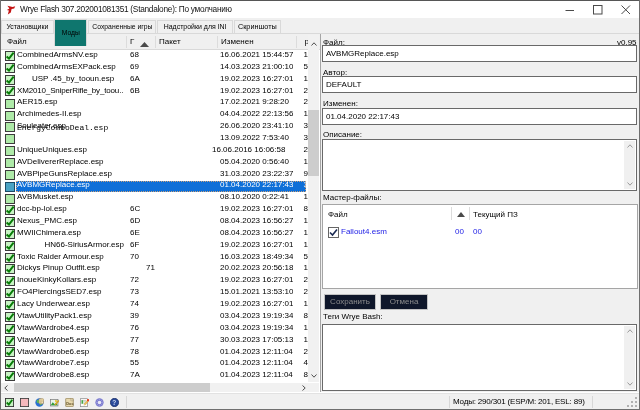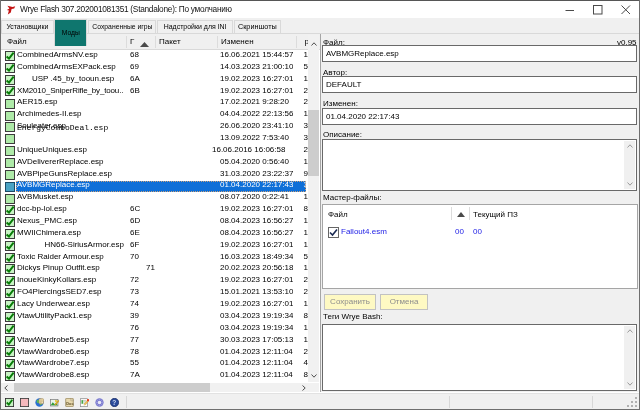--- a/index.html
+++ b/index.html
@@ -21,21 +21,21 @@
 .cb.selbox{background:#4aa3c4;border-color:#1c4a66}
 .selrow{position:absolute;left:16px;width:290px;height:11.9px;background:#0e6fd8;outline:1px dotted #caa27c;outline-offset:-1px}
 .sb{position:absolute;background:#f1f1f1}
 .sbthumb{position:absolute;background:#cdcdcd}
 #rp{position:absolute;left:321px;top:34px;width:318px;height:358px;background:#f0f0f0}
 #rpline{position:absolute;left:320px;top:34px;width:1px;height:358px;background:#a5a5a5}
 .inp{position:absolute;background:#fff;border:1px solid #696969;font-size:8px;line-height:15px;padding-left:3px;white-space:nowrap}
 .ta{position:absolute;background:#fff;border:1px solid #696969}
 .tasb{position:absolute;right:1px;top:1px;bottom:1px;width:11px;background:#f0f0f0}
 .mtr{position:absolute;font-size:8px;white-space:nowrap}
-.btn{position:absolute;height:16px;background:#fef9c3;border:1px solid #c2c2c2;color:#8d8d8d;font-size:8px;text-align:center;line-height:14px}
+.btn{position:absolute;height:16px;background:#0f172a;border:1px solid #c2c2c2;color:#8d8d8d;font-size:8px;text-align:center;line-height:14px}
 #sbar{position:absolute;left:1px;top:393px;width:638px;height:16px;background:#f0f0f0;border-top:1px solid #e2e2e2}
 .sbic{position:absolute;top:4px}
 .sbsep{position:absolute;top:2px;width:1px;height:12px;background:#d7d7d7}
 .edge{position:absolute;background:#6f6f6f}
 </style></head><body>
 <svg style="position:absolute;left:5px;top:4px" width="11" height="11" viewBox="0 0 11 11">
   <path d="M2.4 1.8 L7.6 3.0 L10.2 2.2 L9.2 4.6 L6.6 4.9 L5.8 8.6 L2.8 10.6 L3.9 6.6 L1.9 5.9 L4.4 4.4 Z" fill="#c41414"></path>
 </svg>
 <div id="title-txt">Wrye Flash 307.202001081351 (Standalone): По умолчанию</div>
 <svg style="position:absolute;left:564px;top:4px" width="12" height="12" viewBox="0 0 12 12">
@@ -144,21 +144,21 @@
 <div class="rt" style="left:17px;top:167.55px;width:107px;">AVBPipeGunsReplace.esp</div>
 <div class="rt" style="left:220px;top:167.55px;">31.03.2020 23:22:37</div>
 <div class="rt" style="left:296px;top:167.55px;width:12px;text-align:right;">9</div>
 <div class="selrow" style="top:180.52px"></div>
 <div class="cb selbox" style="left:5px;top:181.72px"></div>
 <div class="rt" style="left:17px;top:179.42px;width:107px;color:#fff">AVBMGReplace.esp</div>
 <div class="rt" style="left:220px;top:179.42px;color:#fff">01.04.2020 22:17:43</div>
 <div class="rt" style="left:296px;top:179.42px;width:12px;text-align:right;color:#fff">3</div>
 <div class="cb pale" style="left:5px;top:193.58px"></div>
 <div class="rt" style="left:17px;top:191.28px;width:107px;">AVBMusket.esp</div>
-<div class="rt" style="left:220px;top:191.28px;">08.07.2020 0:22:41</div>
+<div class="rt" style="left:220px;top:191.28px;">08.10.2020 0:22:41</div>
 <div class="rt" style="left:296px;top:191.28px;width:12px;text-align:right;">1</div>
 <div class="cb" style="left:5px;top:205.05px">
       <svg width="10" height="10" viewBox="0 0 10 10">
         <path d="M1.6 5.4 L4 7.6 L8.6 1.7" stroke="#077d07" stroke-width="2" fill="none"></path>
       </svg>
     </div>
 <div class="rt" style="left:17px;top:203.15px;width:107px;">dcc-bp-lol.esp</div>
 <div class="rt" style="left:130px;top:203.15px;">6C</div>
 <div class="rt" style="left:220px;top:203.15px;">19.02.2023 16:27:01</div>
 <div class="rt" style="left:296px;top:203.15px;width:12px;text-align:right;">8</div>
@@ -241,20 +241,21 @@
     </div>
 <div class="rt" style="left:17px;top:309.93px;width:107px;">VtawUtilityPack1.esp</div>
 <div class="rt" style="left:130px;top:309.93px;">39</div>
 <div class="rt" style="left:220px;top:309.93px;">03.04.2023 19:19:34</div>
 <div class="rt" style="left:296px;top:309.93px;width:12px;text-align:right;">8</div>
 <div class="cb" style="left:5px;top:323.69px">
       <svg width="10" height="10" viewBox="0 0 10 10">
         <path d="M1.6 5.4 L4 7.6 L8.6 1.7" stroke="#077d07" stroke-width="2" fill="none"></path>
       </svg>
     </div>
+<div class="rt" style="left:17px;top:321.79px;width:107px;">VtawWardrobe4.esp</div>
 <div class="rt" style="left:130px;top:321.79px;">76</div>
 <div class="rt" style="left:220px;top:321.79px;">03.04.2023 19:19:34</div>
 <div class="rt" style="left:296px;top:321.79px;width:12px;text-align:right;">1</div>
 <div class="cb" style="left:5px;top:335.56px">
       <svg width="10" height="10" viewBox="0 0 10 10">
         <path d="M1.6 5.4 L4 7.6 L8.6 1.7" stroke="#077d07" stroke-width="2" fill="none"></path>
       </svg>
     </div>
 <div class="rt" style="left:17px;top:333.66px;width:107px;">VtawWardrobe5.esp</div>
 <div class="rt" style="left:130px;top:333.66px;">77</div>
@@ -394,20 +395,21 @@
       <path d="M6.5 0.5 L8 2.8 L5 2.8 Z M6.5 12.5 L8 10.2 L5 10.2 Z M0.5 6.5 L2.8 5 L2.8 8 Z M12.5 6.5 L10.2 5 L10.2 8 Z M2.3 2.3 L4.6 3.2 L3.2 4.6 Z M10.7 2.3 L9.8 4.6 L8.4 3.2 Z M2.3 10.7 L3.2 8.4 L4.6 9.8 Z M10.7 10.7 L8.4 9.8 L9.8 8.4 Z" fill="#9a9ade"></path>
       <circle cx="6.5" cy="6.5" r="2.6" fill="#e8e8f6"></circle>
     </svg>
 <svg class="sbic" style="left:108.5px" width="9" height="9" viewBox="0 0 13 13">
       <circle cx="6.5" cy="6.5" r="6" fill="#2a4a9a" stroke="#16275e" stroke-width="1"></circle>
       <text x="3.2" y="10" font-size="9.5" font-family="Liberation Sans" font-weight="bold" fill="#cdd8f0">?</text>
     </svg>
   <div class="sbsep" style="left:125px"></div>
   <div class="sbsep" style="left:448px"></div>
   <div class="sbsep" style="left:591px"></div>
+  <div class="lbl" style="left:452px;top:3px;letter-spacing:-0.18px">Моды: 290/301 (ESP/M: 201, ESL: 89)</div>
   <svg style="position:absolute;right:1px;bottom:1px" width="12" height="12" viewBox="0 0 12 12">
     <g fill="#b0b0b0">
         <rect x="9" y="9" width="2" height="2"></rect>
         <rect x="9" y="5" width="2" height="2"></rect>
         <rect x="5" y="9" width="2" height="2"></rect>
         <rect x="9" y="1" width="2" height="2"></rect>
         <rect x="5" y="5" width="2" height="2"></rect>
         <rect x="1" y="9" width="2" height="2"></rect>
       </g>
   </svg>

